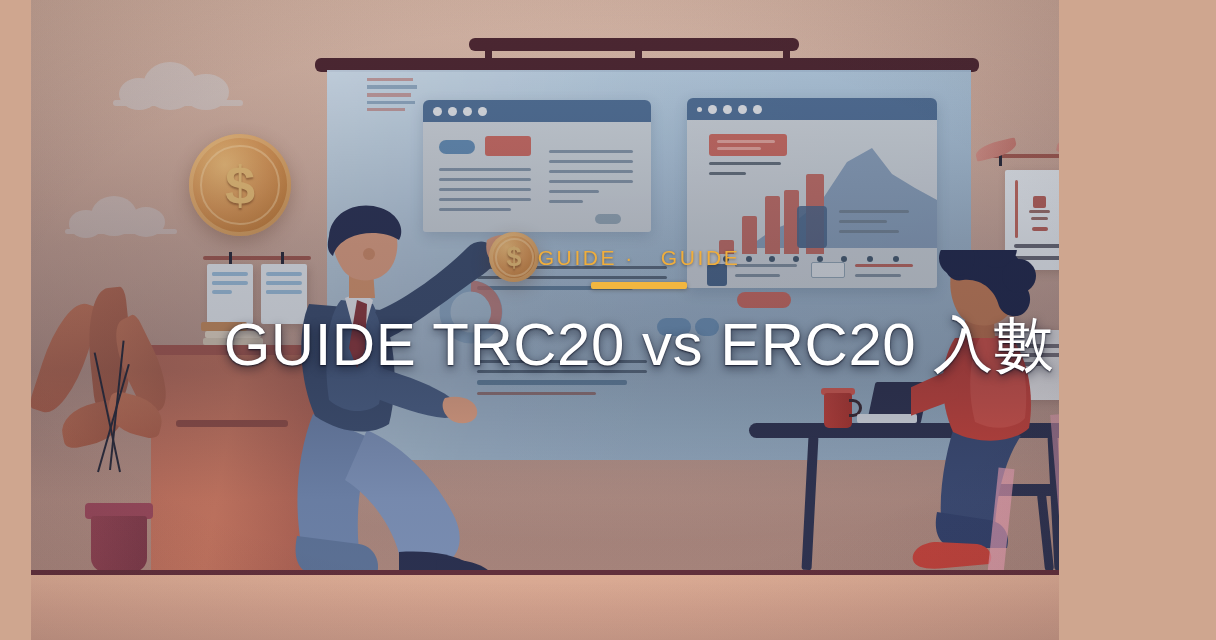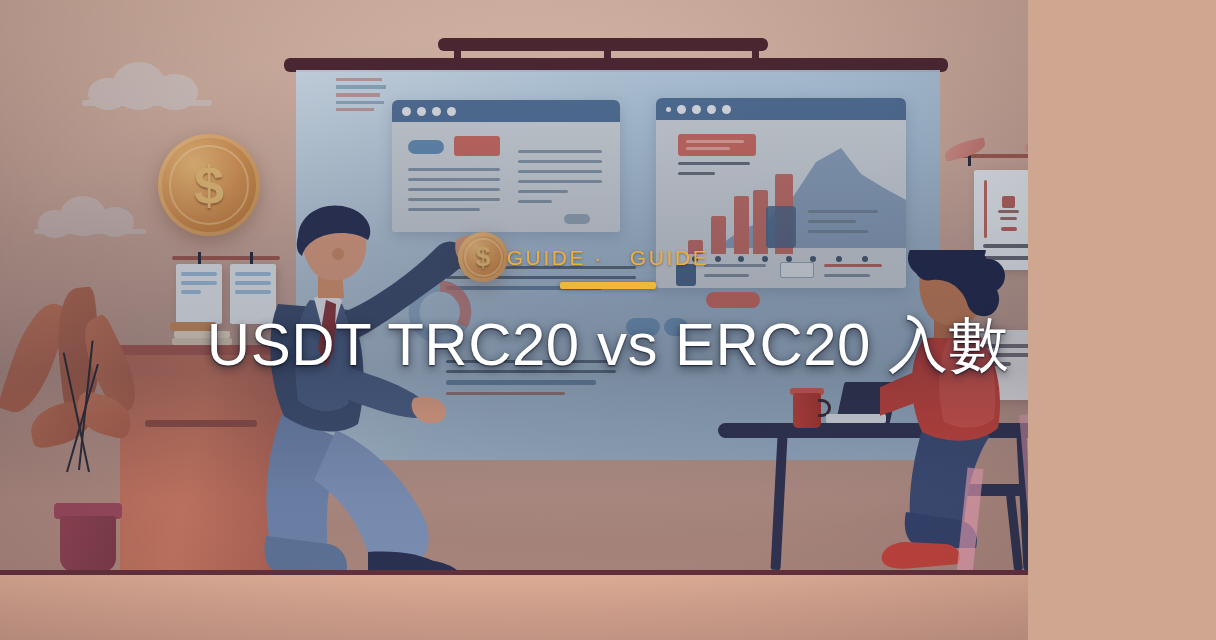--- a/index.html
+++ b/index.html
@@ -7,20 +7,21 @@
   html,body{
     width:1216px; height:640px; overflow:hidden;
     background:#cfa68f;
     font-family:"Liberation Sans","DejaVu Sans",sans-serif;
   }
   #stage{
     position:relative; width:1028px; height:640px; overflow:hidden;
     background:
       radial-gradient(120% 90% at 50% 35%, rgba(255,235,220,.55) 0%, rgba(226,186,163,.30) 45%, rgba(150,120,110,.25) 100%),
       linear-gradient(160deg,#dfb9a1 0%, #d3a892 35%, #bf9483 62%, #c8a090 100%);
+    margin-left: 31px;
   }
 
   
   .wall{
     position:absolute; left:0; top:0; width:1216px; height:575px;
     background:linear-gradient(175deg,#e3bda6 0%,#d5a994 30%,#c29a8c 60%,#bc9588 100%);
   }
   .wall-shade{
     position:absolute; left:0; top:0; width:1216px; height:575px;
     background:radial-gradient(90% 80% at 48% 30%, rgba(255,240,230,.35), rgba(120,95,95,.30) 80%);
@@ -506,16 +507,16 @@
   <div class="scrim"></div>
   <div class="vignette"></div>
 
   <div class="textwrap">
     <div class="overline">
       <span>GUIDE</span>
       <span class="sep">·</span>
       <span>GUIDE</span>
     </div>
     <div class="orule"></div>
-    <h1 class="title">USDT TRC20 vs ERC20 入數</h1>
+    <h1 class="title">GUIDE TRC20 vs ERC20 入數</h1>
   </div>
 
 </div>
 
 </body></html>

